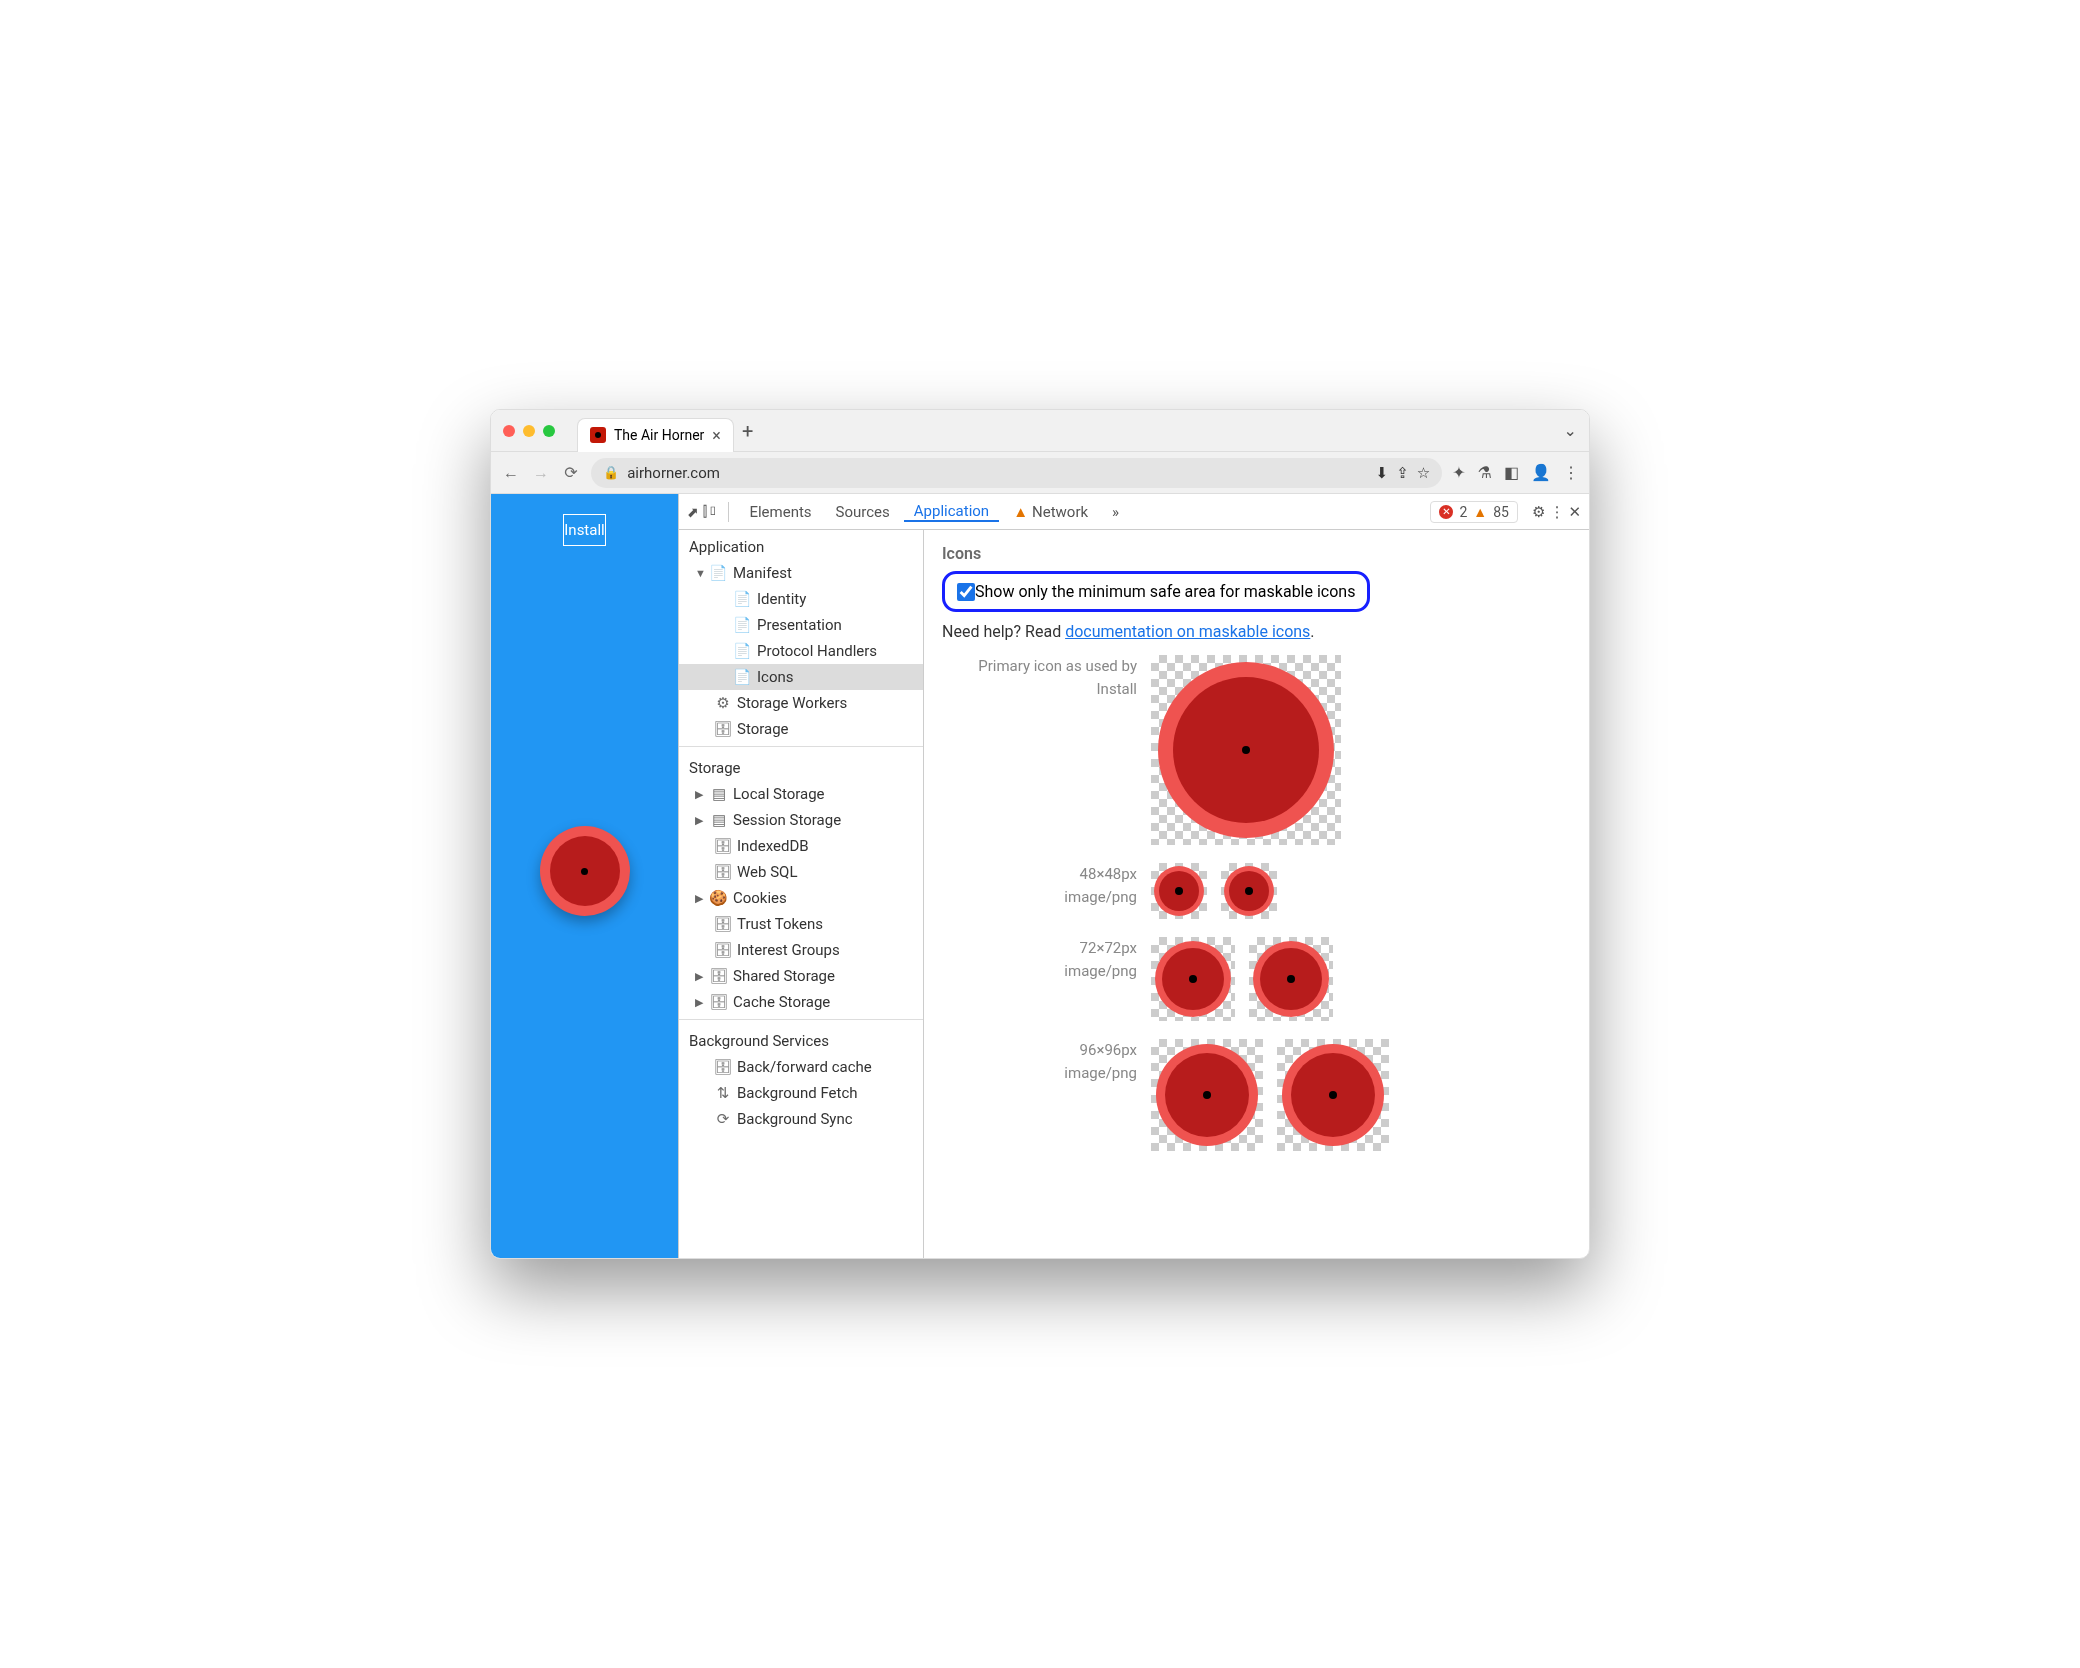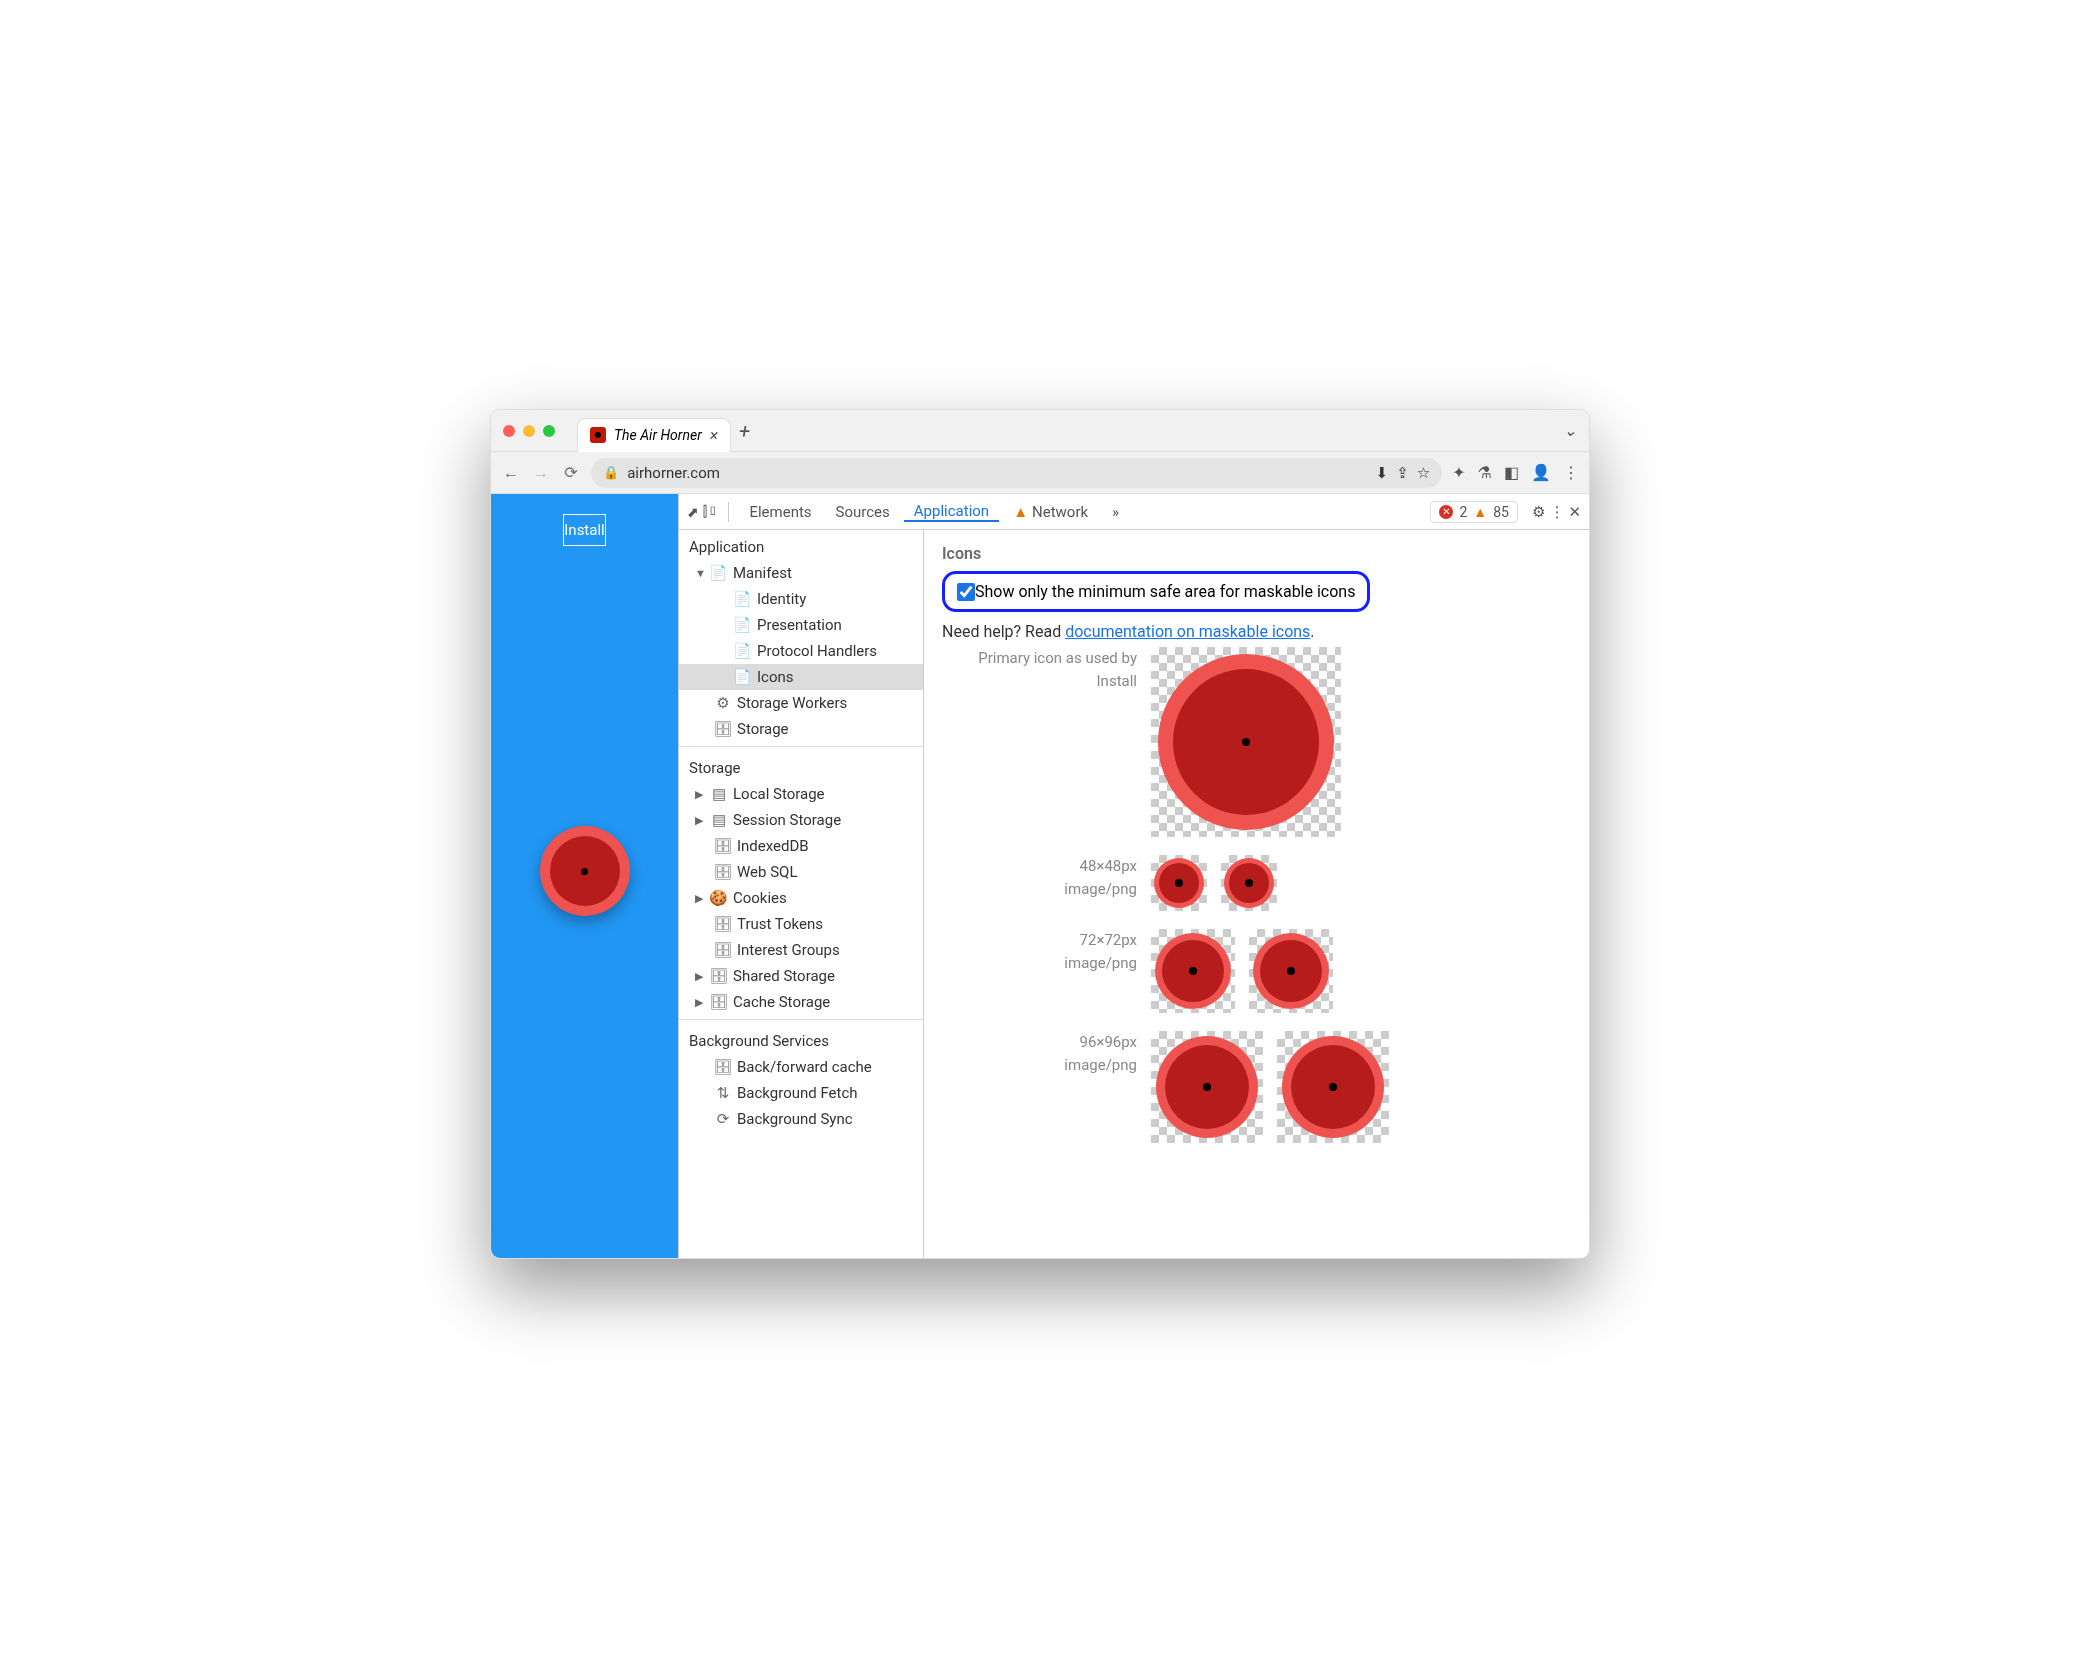--- a/index.html
+++ b/index.html
@@ -1,18 +1,18 @@
 <!DOCTYPE html>
 <html><head>
 <meta charset="utf-8">
 <style>
   * { box-sizing: border-box; margin: 0; padding: 0; font-family: -apple-system, BlinkMacSystemFont, "Segoe UI", Roboto, Arial, sans-serif; }
   body { background: #fff; display:flex; align-items:center; justify-content:center; height:100vh; }
   .window { width: 1100px; height: 850px; border-radius: 10px; overflow: hidden; box-shadow: 0 30px 70px rgba(0,0,0,0.4); background:#fff; display:flex; flex-direction:column; border:1px solid #ddd;}
-  .titlebar { height: 42px; background:#f1f1f1; display:flex; align-items:center; padding:0 12px; border-bottom:1px solid #ddd;font-style:italic; }
+  .titlebar { height: 42px; background:#f1f1f1; display:flex; align-items:center; padding:0 12px; border-bottom:1px solid #ddd; }
   .traffic { display:flex; gap:8px; }
   .dot { width:12px; height:12px; border-radius:50%; }
   .dot.red{background:#ff5f57;} .dot.yellow{background:#febc2e;} .dot.green{background:#28c840;}
   .tab { margin-left:22px; background:#fff; border:1px solid #ddd; border-bottom:none; border-radius:8px 8px 0 0; height:34px; display:flex; align-items:center; padding:0 12px; gap:8px; font-size:14px; position:relative; top:4px;}
   .tab .favicon{ width:16px;height:16px;border-radius:3px;background:#c21807;display:flex;align-items:center;justify-content:center;}
   .tab .favicon::after{content:"";width:6px;height:6px;border-radius:50%;background:#000;}
   .tab .close{ margin-left:auto; color:#555; font-size:16px; cursor:pointer;}
   .newtab{margin-left:8px;color:#555;font-size:20px;cursor:pointer;}
   .tabdrop{margin-left:auto;color:#555;cursor:pointer;}
   .addrbar{height:42px;background:#f1f1f1;display:flex;align-items:center;padding:0 10px;gap:10px;border-bottom:1px solid #ddd;}
@@ -44,21 +44,21 @@
   .sidebar .row.indent1{padding-left:36px;}
   .sidebar .row.indent2{padding-left:56px;}
   .sidebar .row.selected{background:#dcdcdc;}
   .sidebar .chev{width:10px;display:inline-block;color:#666;font-size:11px;}
   .sidebar .icn{width:16px;height:16px;color:#6b6b6b;display:inline-flex;align-items:center;justify-content:center;}
   .sidebar hr{border:none;border-top:1px solid #ddd;margin:4px 0;}
   .main{flex:1;overflow-y:auto;padding:14px 18px;font-size:16px;}
   .main h4{color:#6b6b6b;font-weight:600;font-size:16px;margin-bottom:8px;}
   .highlight{border:3px solid #1720ff;border-radius:14px;padding:8px 12px;display:inline-flex;align-items:center;margin-bottom:10px;}
   .highlight input{width:18px;height:18px;accent-color:#1a73e8;}
-  .helptext{color:#333;margin-bottom:6px;}
+  .helptext{color:#333;margin-bottom:14px;}
   .helptext a{color:#1a73e8;text-decoration:underline;}
   .iconrow{display:flex;gap:14px;margin-bottom:18px;}
   .iconrow .label{width:195px;text-align:right;color:#888;font-size:15px;line-height:1.5;flex-shrink:0;}
   .iconrow .previews{display:flex;gap:14px;align-items:flex-start;}
   .checker{background-image:
     linear-gradient(45deg,#ccc 25%,transparent 25%),
     linear-gradient(-45deg,#ccc 25%,transparent 25%),
     linear-gradient(45deg,transparent 75%,#ccc 75%),
     linear-gradient(-45deg,transparent 75%,#ccc 75%);
     background-size:16px 16px;

